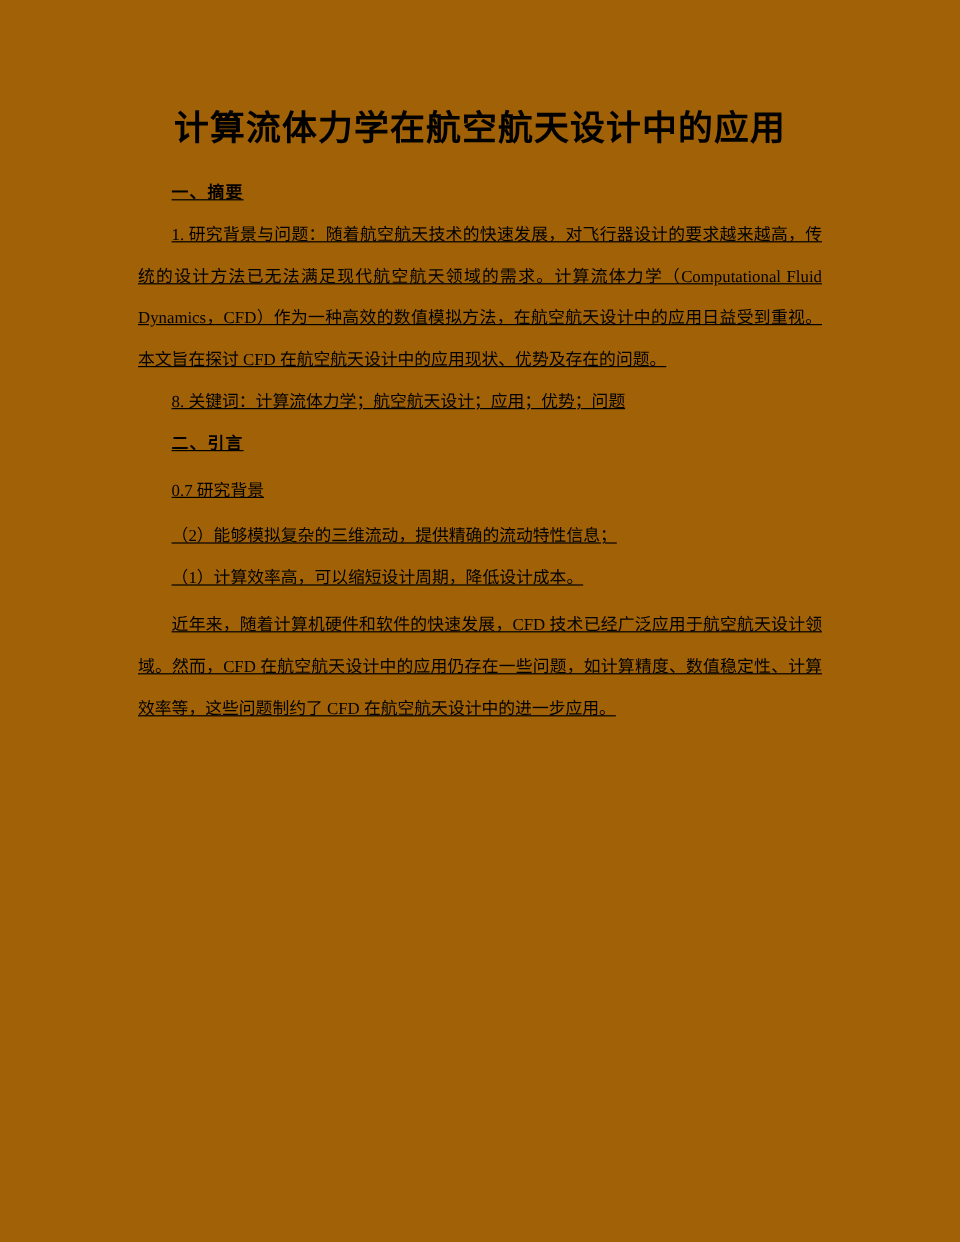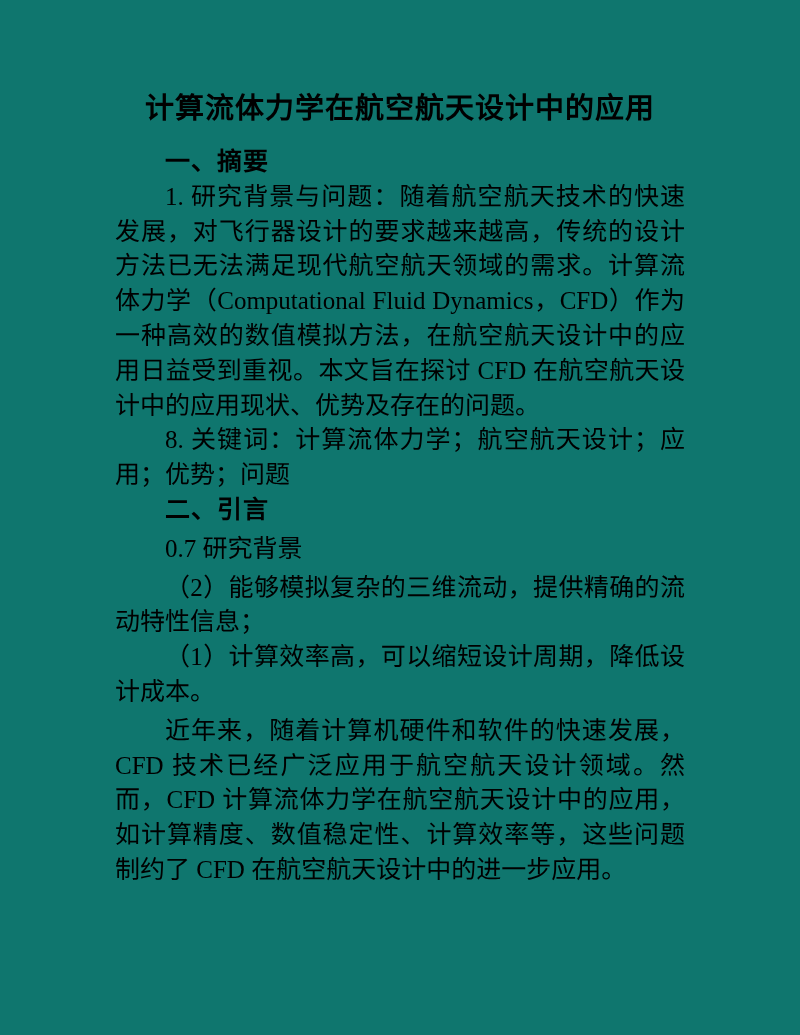--- a/index.html
+++ b/index.html
@@ -4,40 +4,41 @@
 <style>
   html, body {
     margin: 0;
     padding: 0;
     background: #ffffff;
   }
   .page {
     position: relative;
     width: 800px;
     height: 1035px;
-    background: #0f766e;
+    background: #a16207;
     overflow: hidden;
     font-family: "Liberation Serif", "DejaVu Serif", serif;
     color: #000000;
   }
   .content {
     padding: 86px 115px 0 115px;
   }
   .doc-title {
     font-size: 29px;
     line-height: 44px;
     font-weight: bold;
     text-align: center;
     margin: 0 0 15px 0;
     letter-spacing: 1px;
   }
   .line {
-    font-size: 25px;
+    font-size: 14px;
     line-height: 34.8px;
     margin: 0;
+    text-decoration: underline;
   }
   .heading {
     font-weight: bold;
     text-indent: 2em;
     letter-spacing: 1px;
   }
   .subheading {
     text-indent: 2em;
     margin-top: 4px;
   }
@@ -67,16 +68,16 @@
     <p class="line heading">二、引言</p>
 
     <p class="line subheading">0.7 研究背景</p>
 
 
     <p class="line para spaced">（2）能够模拟复杂的三维流动，提供精确的流动特性信息；</p>
 
 
     <p class="line para">（1）计算效率高，可以缩短设计周期，降低设计成本。</p>
 
-    <p class="line para spaced">近年来，随着计算机硬件和软件的快速发展，CFD 技术已经广泛应用于航空航天设计领域。然而，CFD 计算流体力学在航空航天设计中的应用，如计算精度、数值稳定性、计算效率等，这些问题制约了 CFD 在航空航天设计中的进一步应用。</p>
+    <p class="line para spaced">近年来，随着计算机硬件和软件的快速发展，CFD 技术已经广泛应用于航空航天设计领域。然而，CFD 在航空航天设计中的应用仍存在一些问题，如计算精度、数值稳定性、计算效率等，这些问题制约了 CFD 在航空航天设计中的进一步应用。</p>
 
   </div>
 </div>
 
 </body></html>

